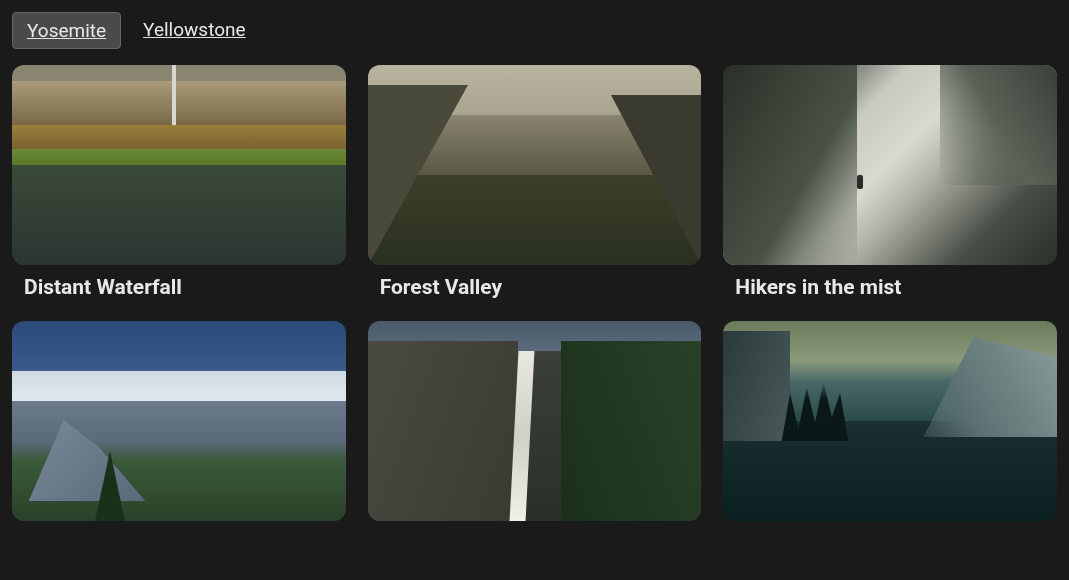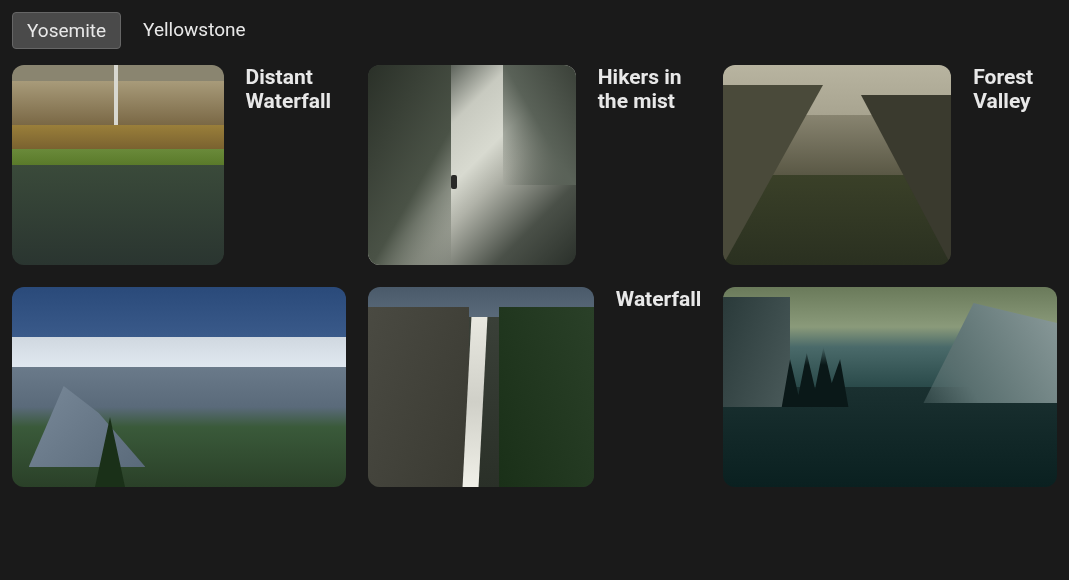--- a/index.html
+++ b/index.html
@@ -14,41 +14,42 @@
       padding: 8px;
       width: 1069px;
       height: 580px;
       overflow: hidden;
     }
     .tabs {
       display: flex;
       gap: 8px;
       margin-bottom: 12px;
       padding: 4px 4px;
+      text-decoration: underline;
     }
     .tab {
       padding: 6px 14px;
       border-radius: 4px;
       font-size: 19px;
       cursor: pointer;
       color: #e8e8e8;
     }
     .tab.active {
       background-color: #4a4a4a;
       border: 1px solid #666;
     }
     .gallery {
       display: grid;
       grid-template-columns: repeat(3, 1fr);
       gap: 22px;
       padding: 0 4px;
     }
     .gallery-item {
       display: flex;
-      flex-direction: row;
+      flex-direction: column;
       gap: 10px;
     }
     .thumbnail {
       width: 100%;
       height: 200px;
       border-radius: 12px;
       overflow: hidden;
       position: relative;
     }
     .caption {
@@ -227,50 +228,49 @@
 <div class="gallery">
 
   <div class="gallery-item">
     <div class="thumbnail thumb-distant-waterfall">
       <div class="waterfall-stream"></div>
     </div>
     <div class="caption">Distant Waterfall</div>
   </div>
 
   <div class="gallery-item">
+    <div class="thumbnail thumb-forest-valley">
+      <div class="valley-left"></div>
+      <div class="valley-right"></div>
+    </div>
+    <div class="caption">Forest Valley</div>
+  </div>
+
+  <div class="gallery-item">
     <div class="thumbnail thumb-hikers-mist">
       <div class="mist-left-slope"></div>
       <div class="mist-right-slope"></div>
       <div class="hiker"></div>
     </div>
     <div class="caption">Hikers in the mist</div>
   </div>
 
   <div class="gallery-item">
-    <div class="thumbnail thumb-forest-valley">
-      <div class="valley-left"></div>
-      <div class="valley-right"></div>
-    </div>
-    <div class="caption">Forest Valley</div>
-  </div>
-
-  <div class="gallery-item">
     <div class="thumbnail thumb-mountains-yosemite">
       <div class="mty-peak1"></div>
       <div class="mty-tree"></div>
     </div>
   </div>
 
   <div class="gallery-item">
     <div class="thumbnail thumb-waterfall">
       <div class="wf-rock-left"></div>
       <div class="wf-rock-right"></div>
       <div class="wf-stream"></div>
     </div>
-    <div class="caption">Waterfall</div>
   </div>
 
   <div class="gallery-item">
     <div class="thumbnail thumb-winter-lake">
       <div class="wl-left-cliff"></div>
       <div class="wl-mountain"></div>
       <div class="wl-trees"></div>
     </div>
   </div>
 

